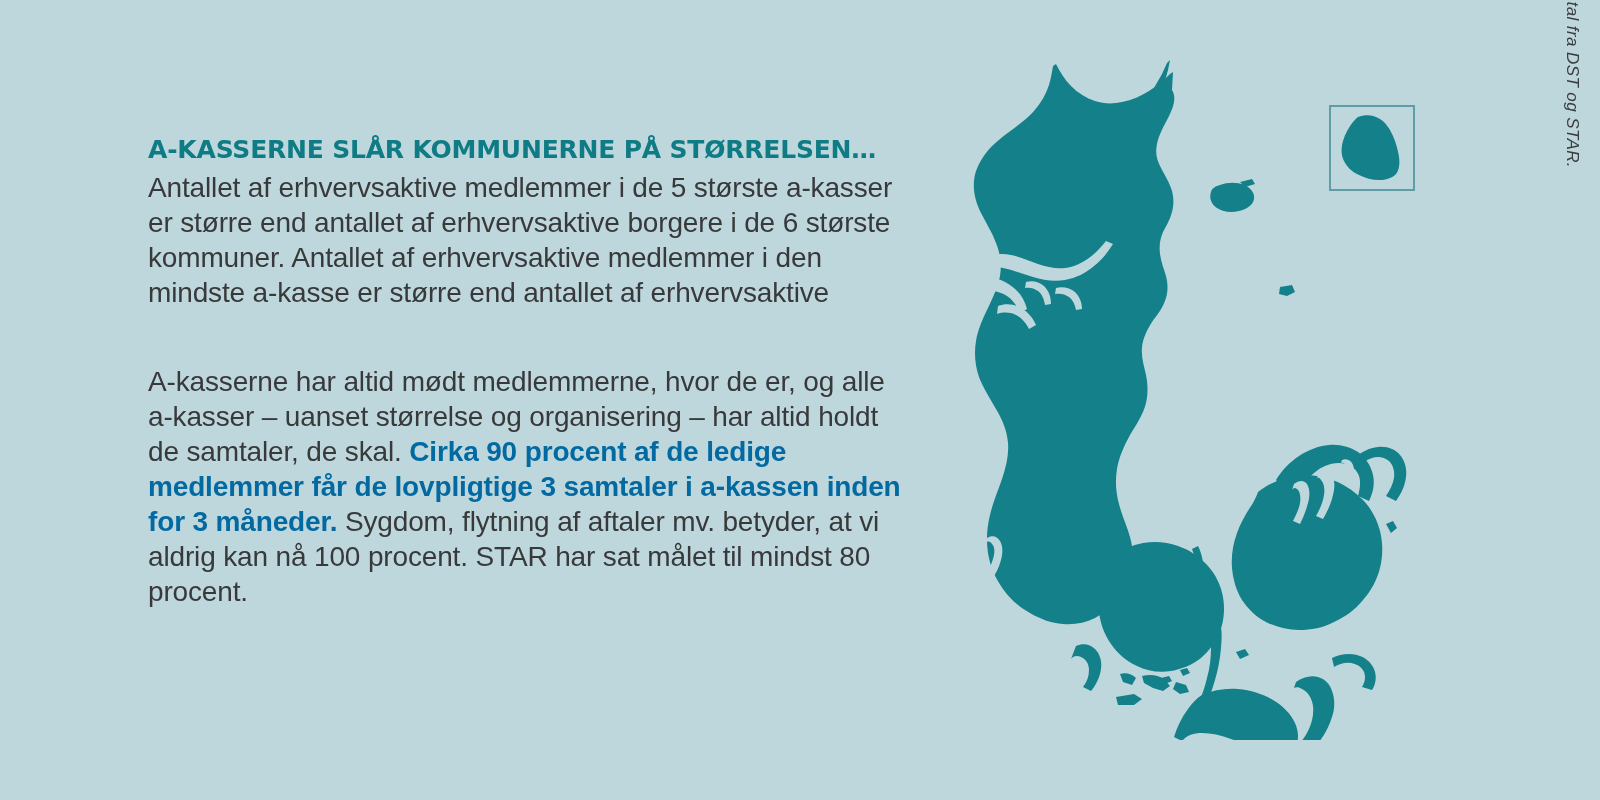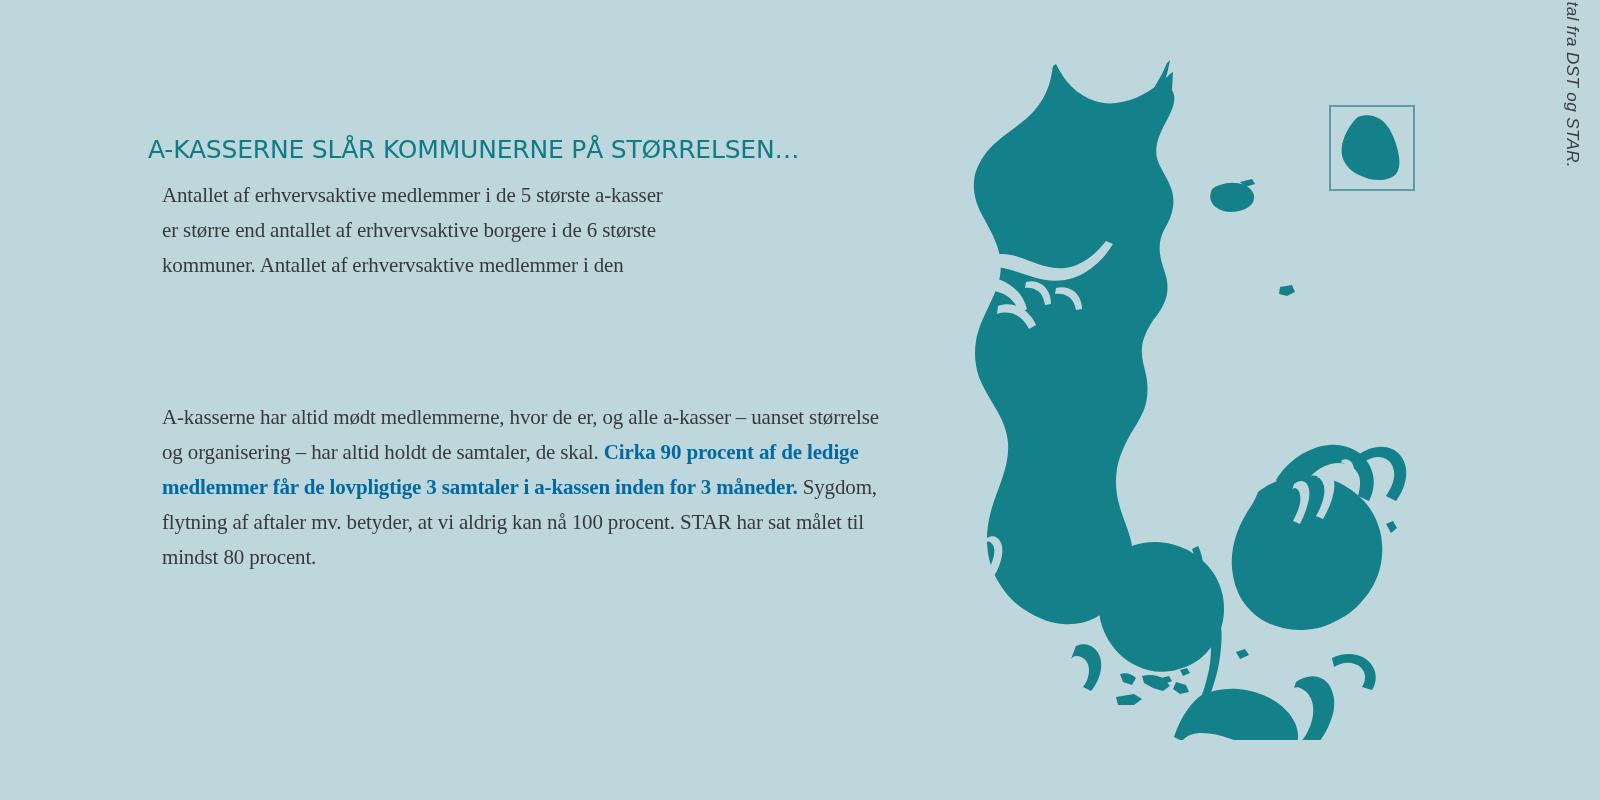--- a/index.html
+++ b/index.html
@@ -25,34 +25,34 @@
   .text-column {
     position: absolute;
     left: 148px;
     top: 136px;
     width: 760px;
   }
 
   .section-heading {
     color: #0f7b84;
     font-family: "DejaVu Sans", "Liberation Sans", sans-serif;
-    font-weight: 400;
+    font-weight: 700;
     font-size: 25px;
     letter-spacing: -0.2px;
     line-height: 1.1;
     margin: 0 0 6px 0;
     white-space: nowrap;
   }
 
   .body-copy {
     color: #38393b;
-    font-family: Liberation Serif, serif;
-    font-size: 21px;
+    font-family: Liberation Sans, sans-serif;
+    font-size: 28px;
     line-height: 35px;
-    margin: 14px;
+    margin: 0;
     letter-spacing: -0.15px;
   }
 
   .body-copy .strong {
     font-weight: 700;
     color: #0369a1;
   }
 
   .block-gap {
     height: 54px;
@@ -100,21 +100,21 @@
 <div class="infographic">
 
   <div class="text-column">
 
     <div>
       <h2 class="section-heading">A-KASSERNE SLÅR KOMMUNERNE PÅ STØRRELSEN…</h2>
       <p class="body-copy">
         <span>Antallet af erhvervsaktive medlemmer i de 5 største a-kasser</span><br>
         <span>er større end antallet af erhvervsaktive borgere i de 6 største</span><br>
         <span>kommuner. Antallet af erhvervsaktive medlemmer i den</span><br>
-        <br>
+        <span>mindste a-kasse er større end antallet af erhvervsaktive</span><br>
       </p>
     </div>
 
     <div class="block-gap"></div>
 
     <div>
       <p class="body-copy"><span>A-kasserne har altid mødt medlemmerne, hvor de er, og alle a-kasser – uanset størrelse og organisering – har altid holdt de samtaler, de skal. </span><span class="strong">Cirka 90 procent af de ledige medlemmer får de lovpligtige 3 samtaler i a-kassen inden for 3 måneder.</span><span> Sygdom, flytning af aftaler mv. betyder, at vi aldrig kan nå 100 procent. STAR har sat målet til mindst 80 procent.</span></p>
     </div>
 
   </div>

